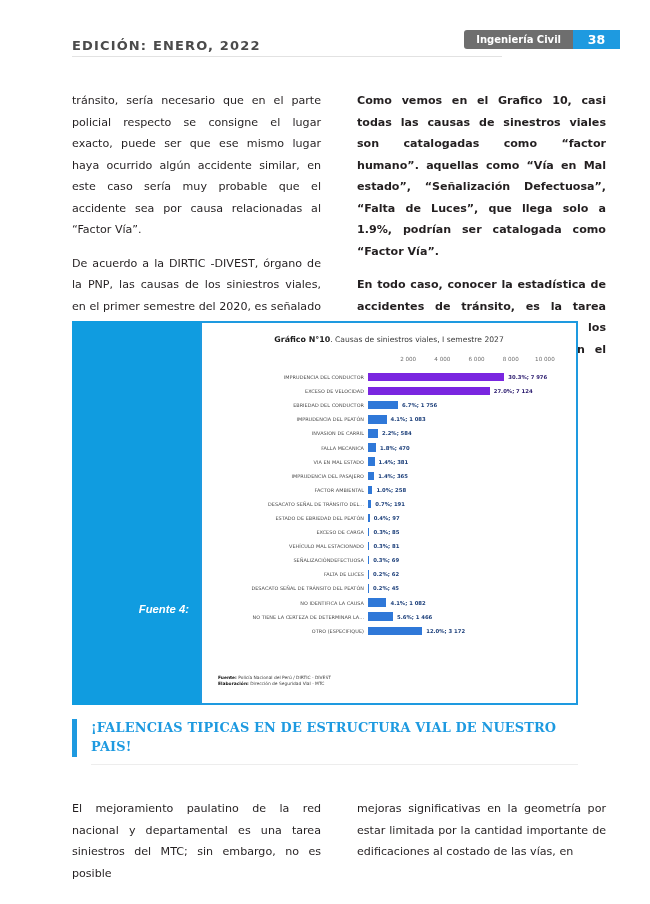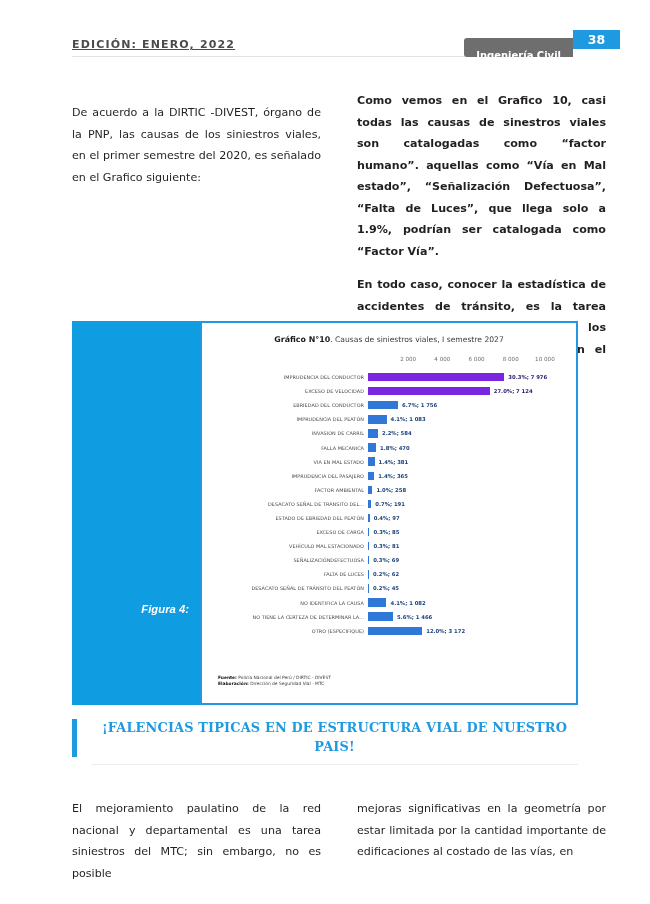--- a/index.html
+++ b/index.html
@@ -16,38 +16,37 @@
   
   .header {
     position: absolute;
     left: 0; top: 0;
     width: 650px;
     height: 62px;
   }
   .header-edition {
     position: absolute;
     left: 72px; top: 38px;
-    font-size: 11px;
+    font-size: 13px;
     letter-spacing: 1.15px;
     color: #4b4b4b;
     font-weight: bold;
     font-family: "DejaVu Sans", sans-serif;
-    text-decoration: underline;
   }
   .header-rule {
     position: absolute;
     left: 72px; top: 56px;
     width: 430px; height: 1px;
     background: #e2e2e2;
   }
   .header-tag {
     position: absolute;
-    right: 77px; top: 38px;
+    right: 77px; top: 30px;
     height: 19px;
-    padding: 8px 12px 0 12px;
+    padding: 0 12px 0 12px;
     background: #6e6e6e;
     border-radius: 3px 0 0 3px;
     color: #ffffff;
     font-size: 10px;
     font-weight: bold;
     line-height: 19px;
     font-family: "DejaVu Sans", sans-serif;
   }
   .header-page {
     position: absolute;
@@ -199,21 +198,20 @@
     color: #3a3a3a;
     font-family: "DejaVu Sans", sans-serif;
   }
   .chart-source b { color: #111; }
 
   
   .section-heading {
     position: absolute;
     left: 72px; top: 718px;
     width: 506px;
-    text-align: center;
   }
   .sh-bar {
     position: absolute;
     left: 0; top: 1px;
     width: 4.5px; height: 38px;
     background: #1e9ae0;
   }
   .sh-text {
     margin-left: 19px;
     font-family: "DejaVu Serif", serif;
@@ -234,33 +232,34 @@
 <body>
 
 <div class="header">
   <div class="header-edition">EDICIÓN: ENERO, 2022</div>
   <div class="header-rule"></div>
   <div class="header-tag">Ingeniería Civil</div>
   <div class="header-page">38</div>
 </div>
 
 <div class="col col-left top-left">
+  <p>tránsito, sería necesario que en el parte policial respecto se consigne el lugar exacto, puede ser que ese mismo lugar haya ocurrido algún accidente similar, en este caso sería muy probable que el accidente sea por causa relacionadas al “Factor Vía”.</p>
   <p class="tight">De acuerdo a la DIRTIC -DIVEST, órgano de la PNP, las causas de los siniestros viales, en el primer semestre del 2020, es señalado en el Grafico siguiente:</p>
 </div>
 
 <div class="col col-right top-right">
   <p>Como vemos en el Grafico 10, casi todas las causas de sinestros viales son catalogadas como “factor humano”.  aquellas como “Vía en Mal estado”, “Señalización Defectuosa”, “Falta de Luces”, que llega solo a 1.9%, podrían ser catalogada como “Factor Vía”.</p>
   <p class="tight">En todo caso, conocer la estadística de accidentes de tránsito, es la tarea primordial, en el desarrollo de los eventos que tienen que ver con el Factor Vía.</p>
 </div>
 
 <div class="figure-wrap">
 
   <div class="figure-caption-box">
     <div class="figure-caption-inner">
-      <div class="fig-title">Figura 4:</div>
+      <div class="fig-title">Fuente 4:</div>
     </div>
   </div>
 
   <div class="chart-box">
     <div class="chart-title">
       <b>Gráfico N°10</b><span>. Causas de siniestros viales, I semestre 2027</span>
     </div>
 
     <div class="axis" id="axis">
         <span style="left: 18.1818%;">2 000</span>

